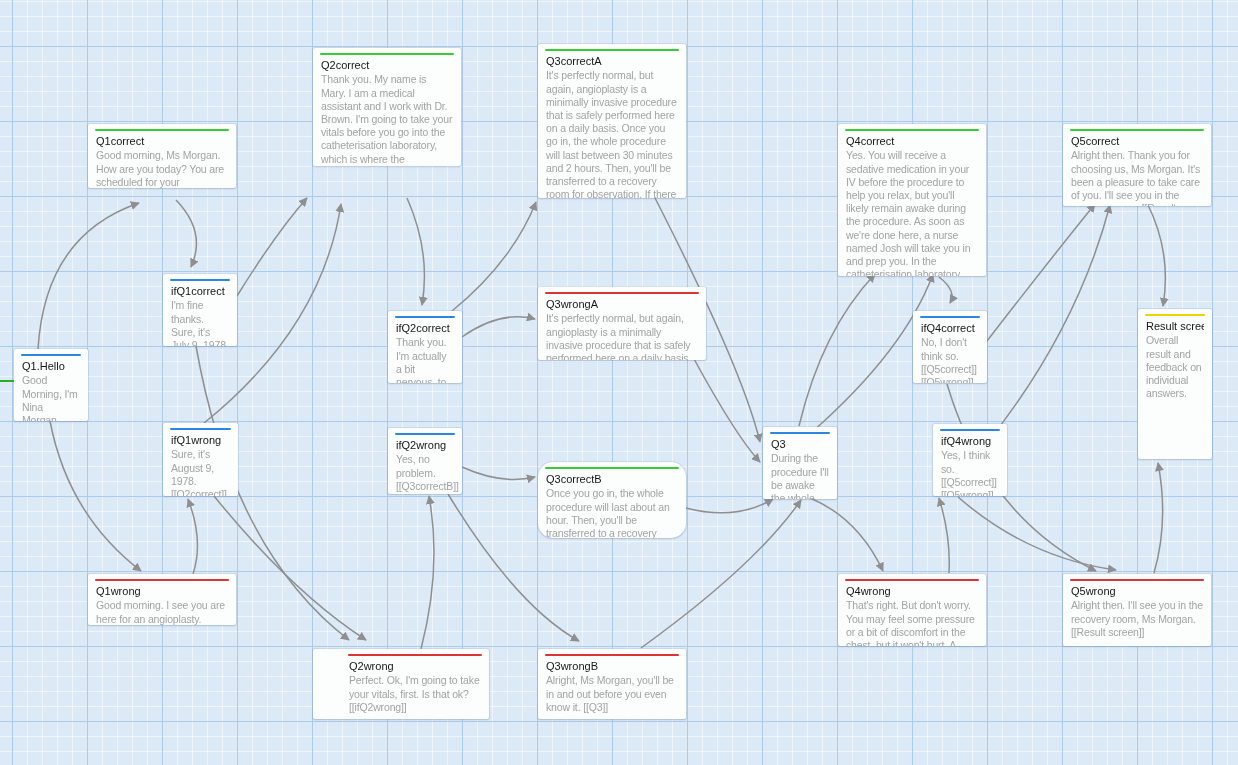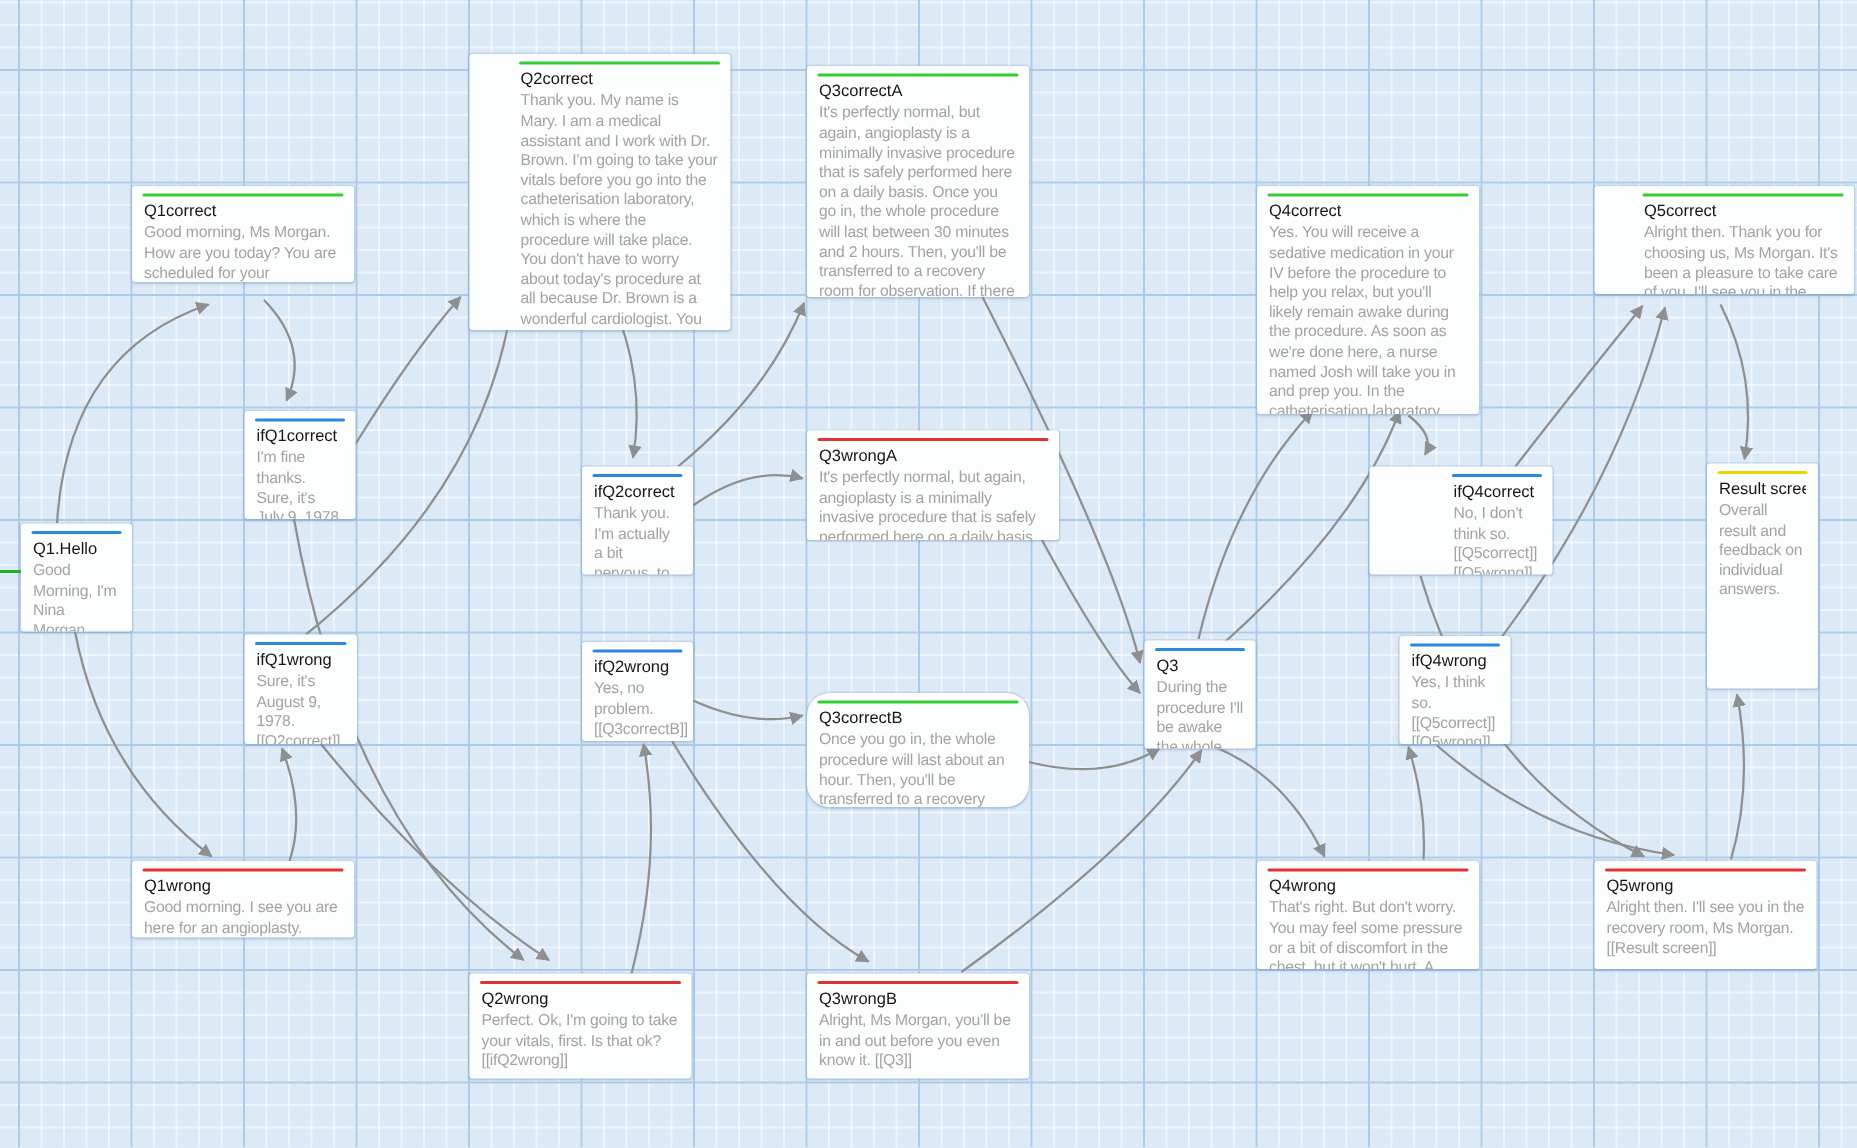--- a/index.html
+++ b/index.html
@@ -97,36 +97,36 @@
       <div class="passage" style="left: 163px; top: 423px; width: 75px; height: 73px;">
         <div class="tagbar" style="background: rgb(43, 135, 224);"></div>
         <div class="ptitle">ifQ1wrong</div>
         <div class="pbody">Sure, it's August 9, 1978. [[Q2correct]] [[Q2wrong]]</div>
       </div>
       <div class="passage" style="left: 88px; top: 574px; width: 148px; height: 51px;">
         <div class="tagbar" style="background: rgb(221, 51, 51);"></div>
         <div class="ptitle">Q1wrong</div>
         <div class="pbody">Good morning. I see you are here for an angioplasty. Could you tell me your date of birth, please? [[ifQ1wrong]]</div>
       </div>
-      <div class="passage" style="left: 313px; top: 36px; width: 148px; height: 184px; padding-left: 26px;">
+      <div class="passage" style="left: 313px; top: 48px; width: 148px; height: 118px;">
         <div class="tagbar" style="background: rgb(53, 205, 53);"></div>
         <div class="ptitle">Q2correct</div>
         <div class="pbody">Thank you. My name is Mary. I am a medical assistant and I work with Dr. Brown. I'm going to take your vitals before you go into the catheterisation laboratory, which is where the procedure will take place. You don't have to worry about today's procedure at all because Dr. Brown is a wonderful cardiologist. You are in great hands. [[ifQ2correct]]</div>
       </div>
       <div class="passage" style="left: 388px; top: 311px; width: 74px; height: 72px;">
         <div class="tagbar" style="background: rgb(43, 135, 224);"></div>
         <div class="ptitle">ifQ2correct</div>
         <div class="pbody">Thank you. I'm actually a bit nervous, to be honest. [[Q3correctA]]</div>
       </div>
       <div class="passage" style="left: 388px; top: 428px; width: 74px; height: 66px;">
         <div class="tagbar" style="background: rgb(43, 135, 224);"></div>
         <div class="ptitle">ifQ2wrong</div>
         <div class="pbody">Yes, no problem. [[Q3correctB]] [[Q3wrongB]]</div>
       </div>
-      <div class="passage" style="left: 313px; top: 649px; width: 148px; height: 70px;">
+      <div class="passage" style="left: 313px; top: 649px; width: 148px; height: 70px; padding-left: 28px;">
         <div class="tagbar" style="background: rgb(221, 51, 51);"></div>
         <div class="ptitle">Q2wrong</div>
         <div class="pbody">Perfect. Ok, I'm going to take your vitals, first. Is that ok? [[ifQ2wrong]]</div>
       </div>
       <div class="passage" style="left: 538px; top: 44px; width: 148px; height: 154px;">
         <div class="tagbar" style="background: rgb(53, 205, 53);"></div>
         <div class="ptitle">Q3correctA</div>
         <div class="pbody">It's perfectly normal, but again, angioplasty is a minimally invasive procedure that is safely performed here on a daily basis. Once you go in, the whole procedure will last between 30 minutes and 2 hours. Then, you'll be transferred to a recovery room for observation. If there are no complications, you'll be able to go home this evening. [[Q3]]</div>
       </div>
       <div class="passage" style="left: 538px; top: 287px; width: 168px; height: 73px;">
@@ -147,36 +147,36 @@
       <div class="passage" style="left: 763px; top: 427px; width: 74px; height: 72px;">
         <div class="tagbar" style="background: rgb(43, 135, 224);"></div>
         <div class="ptitle">Q3</div>
         <div class="pbody">During the procedure I'll be awake the whole time, right?</div>
       </div>
       <div class="passage" style="left: 838px; top: 124px; width: 148px; height: 152px;">
         <div class="tagbar" style="background: rgb(53, 205, 53);"></div>
         <div class="ptitle">Q4correct</div>
         <div class="pbody">Yes. You will receive a sedative medication in your IV before the procedure to help you relax, but you'll likely remain awake during the procedure. As soon as we're done here, a nurse named Josh will take you in and prep you. In the catheterisation laboratory you'll be met by Dr Brown, who will be assisted by Dr Sarma. During the procedure you should notify them</div>
       </div>
-      <div class="passage" style="left: 913px; top: 311px; width: 74px; height: 72px; padding-left: 48px;">
+      <div class="passage" style="left: 913px; top: 311px; width: 74px; height: 72px;">
         <div class="tagbar" style="background: rgb(43, 135, 224);"></div>
         <div class="ptitle">ifQ4correct</div>
         <div class="pbody">No, I don't think so. [[Q5correct]] [[Q5wrong]]</div>
       </div>
       <div class="passage" style="left: 913px; top: 424px; width: 74px; height: 72px; margin-left: 20px;">
         <div class="tagbar" style="background: rgb(43, 135, 224);"></div>
         <div class="ptitle">ifQ4wrong</div>
         <div class="pbody">Yes, I think so. [[Q5correct]] [[Q5wrong]]</div>
       </div>
       <div class="passage" style="left: 838px; top: 574px; width: 148px; height: 72px;">
         <div class="tagbar" style="background: rgb(221, 51, 51);"></div>
         <div class="ptitle">Q4wrong</div>
         <div class="pbody">That's right. But don't worry. You may feel some pressure or a bit of discomfort in the chest, but it won't hurt. A nurse should be here any moment now to take you in</div>
       </div>
-      <div class="passage" style="left: 1063px; top: 124px; width: 148px; height: 72px; padding-left: 25px;">
+      <div class="passage" style="left: 1063px; top: 124px; width: 148px; height: 82px;">
         <div class="tagbar" style="background: rgb(53, 205, 53);"></div>
         <div class="ptitle">Q5correct</div>
         <div class="pbody">Alright then. Thank you for choosing us, Ms Morgan. It's been a pleasure to take care of you. I'll see you in the recovery room. [[Result screen]]</div>
       </div>
       <div class="passage" style="left: 1063px; top: 574px; width: 148px; height: 72px;">
         <div class="tagbar" style="background: rgb(221, 51, 51);"></div>
         <div class="ptitle">Q5wrong</div>
         <div class="pbody">Alright then. I'll see you in the recovery room, Ms Morgan. [[Result screen]]</div>
       </div>
       <div class="passage" style="left: 1138px; top: 309px; width: 74px; height: 150px;">

